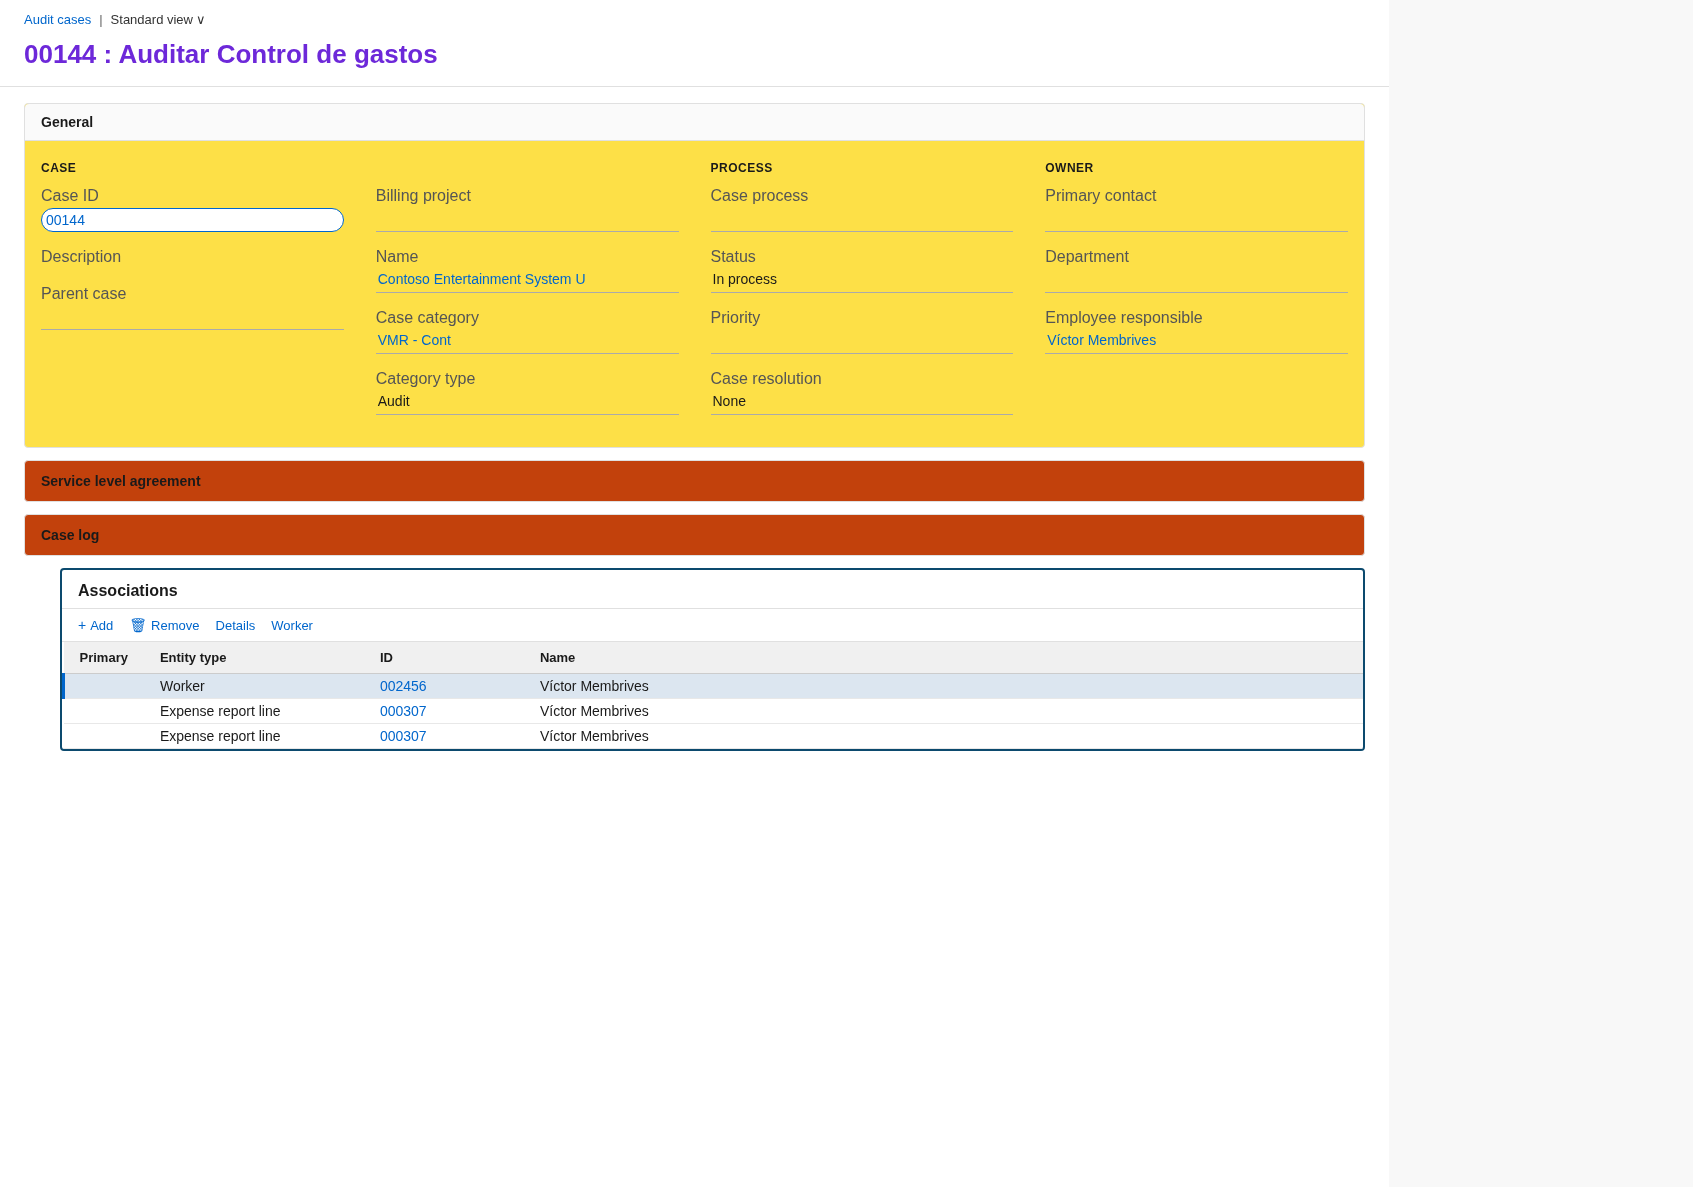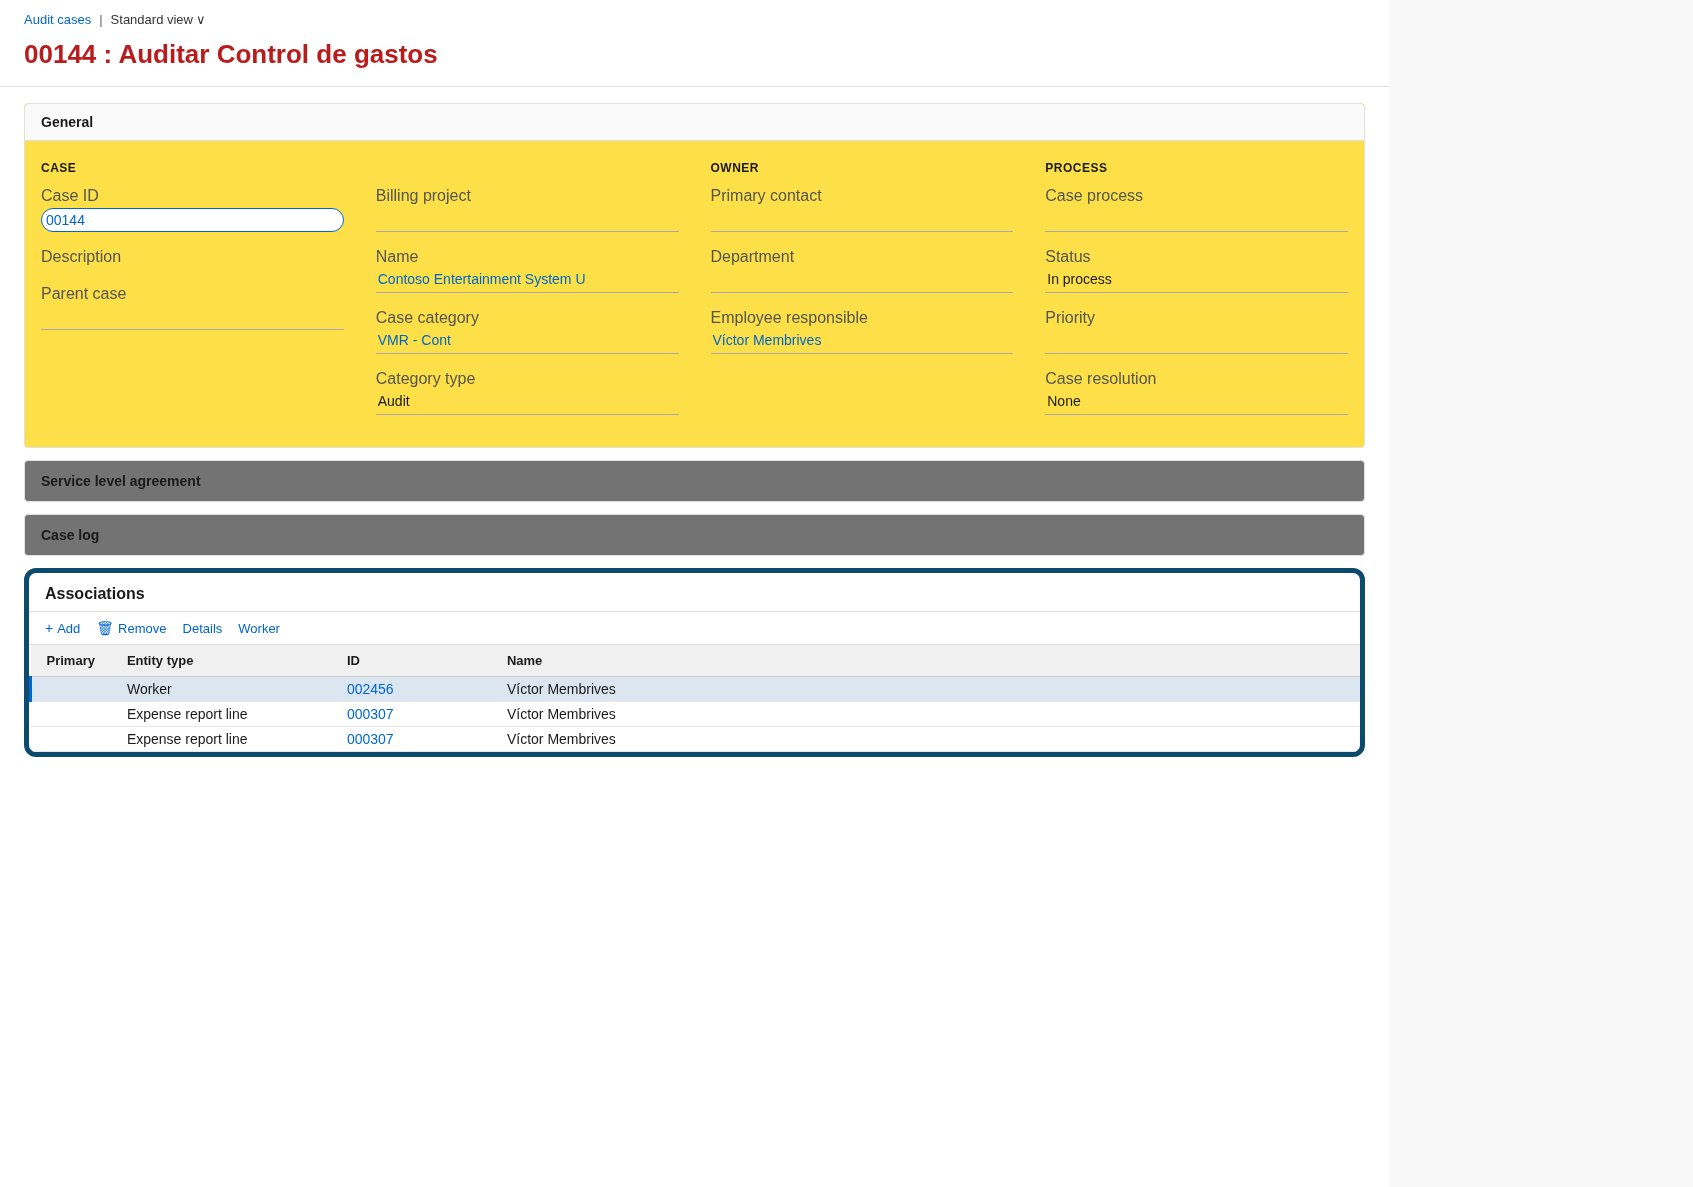--- a/index.html
+++ b/index.html
@@ -40,21 +40,21 @@
       color: #333;
       font-size: 13px;
       cursor: pointer;
       display: flex;
       align-items: center;
       gap: 3px;
     }
     .page-title {
       font-size: 26px;
       font-weight: 600;
-      color: #b91c1c;
+      color: #6d28d9;
       padding: 8px 0 12px 0;
     }
     .main-content {
       padding: 16px 24px;
     }
     .section-card {
       background: #fde047;
       border: 1px solid #e0e0e0;
       border-radius: 4px;
       margin-bottom: 12px;
@@ -115,24 +115,25 @@
       padding: 3px 4px;
       background: #fff;
       color: #0066cc;
     }
     .field-value.empty {
       color: transparent;
       border-bottom: 1px solid #aaa;
     }
     .associations-section {
       background: #fff;
-      border: 5px solid #0c4a6e;
-      border-radius: 12px;
+      border: 2px solid #0c4a6e;
+      border-radius: 4px;
       margin-bottom: 12px;
       overflow: hidden;
+      margin-left: 36px;
     }
     .associations-header {
       padding: 12px 16px 8px 16px;
       font-size: 16px;
       font-weight: 700;
       color: #1a1a1a;
       border-bottom: 1px solid #e0e0e0;
     }
     .associations-toolbar {
       padding: 8px 16px;
@@ -174,21 +175,21 @@
       color: #1a1a1a;
       border-bottom: 1px solid #e8e8e8;
     }
     .associations-table tr.selected td {
       background: #dce6f0;
     }
     .td-link {
       color: #0066cc;
     }
     .sla-section, .caselog-section {
-      background: #737373;
+      background: #c2410c;
       border: 1px solid #e0e0e0;
       border-radius: 4px;
       margin-bottom: 12px;
     }
     .collapsed-header {
       padding: 12px 16px;
       font-size: 14px;
       font-weight: 600;
       color: #1a1a1a;
       cursor: pointer;
@@ -254,52 +255,52 @@
               <div class="field-label">Case category</div>
               <span class="field-value link">VMR - Cont</span>
             </div>
             <div class="field-item">
               <div class="field-label">Category type</div>
               <span class="field-value">Audit</span>
             </div>
           </div>
 
           <div class="field-column">
+            <div class="field-group-header">PROCESS</div>
+            <div class="field-item">
+              <div class="field-label">Case process</div>
+              <span class="field-value empty">&nbsp;</span>
+            </div>
+            <div class="field-item">
+              <div class="field-label">Status</div>
+              <span class="field-value">In process</span>
+            </div>
+            <div class="field-item">
+              <div class="field-label">Priority</div>
+              <span class="field-value empty">&nbsp;</span>
+            </div>
+            <div class="field-item">
+              <div class="field-label">Case resolution</div>
+              <span class="field-value">None</span>
+            </div>
+          </div>
+
+          <div class="field-column">
             <div class="field-group-header">OWNER</div>
             <div class="field-item">
               <div class="field-label">Primary contact</div>
               <span class="field-value empty">&nbsp;</span>
             </div>
             <div class="field-item">
               <div class="field-label">Department</div>
               <span class="field-value empty">&nbsp;</span>
             </div>
             <div class="field-item">
               <div class="field-label">Employee responsible</div>
               <span class="field-value link">Víctor Membrives</span>
-            </div>
-          </div>
-
-          <div class="field-column">
-            <div class="field-group-header">PROCESS</div>
-            <div class="field-item">
-              <div class="field-label">Case process</div>
-              <span class="field-value empty">&nbsp;</span>
-            </div>
-            <div class="field-item">
-              <div class="field-label">Status</div>
-              <span class="field-value">In process</span>
-            </div>
-            <div class="field-item">
-              <div class="field-label">Priority</div>
-              <span class="field-value empty">&nbsp;</span>
-            </div>
-            <div class="field-item">
-              <div class="field-label">Case resolution</div>
-              <span class="field-value">None</span>
             </div>
           </div>
 
         </div>
       </div>
     </div>
 
     <div class="sla-section">
       <div class="collapsed-header">
         <span>Service level agreement</span>

